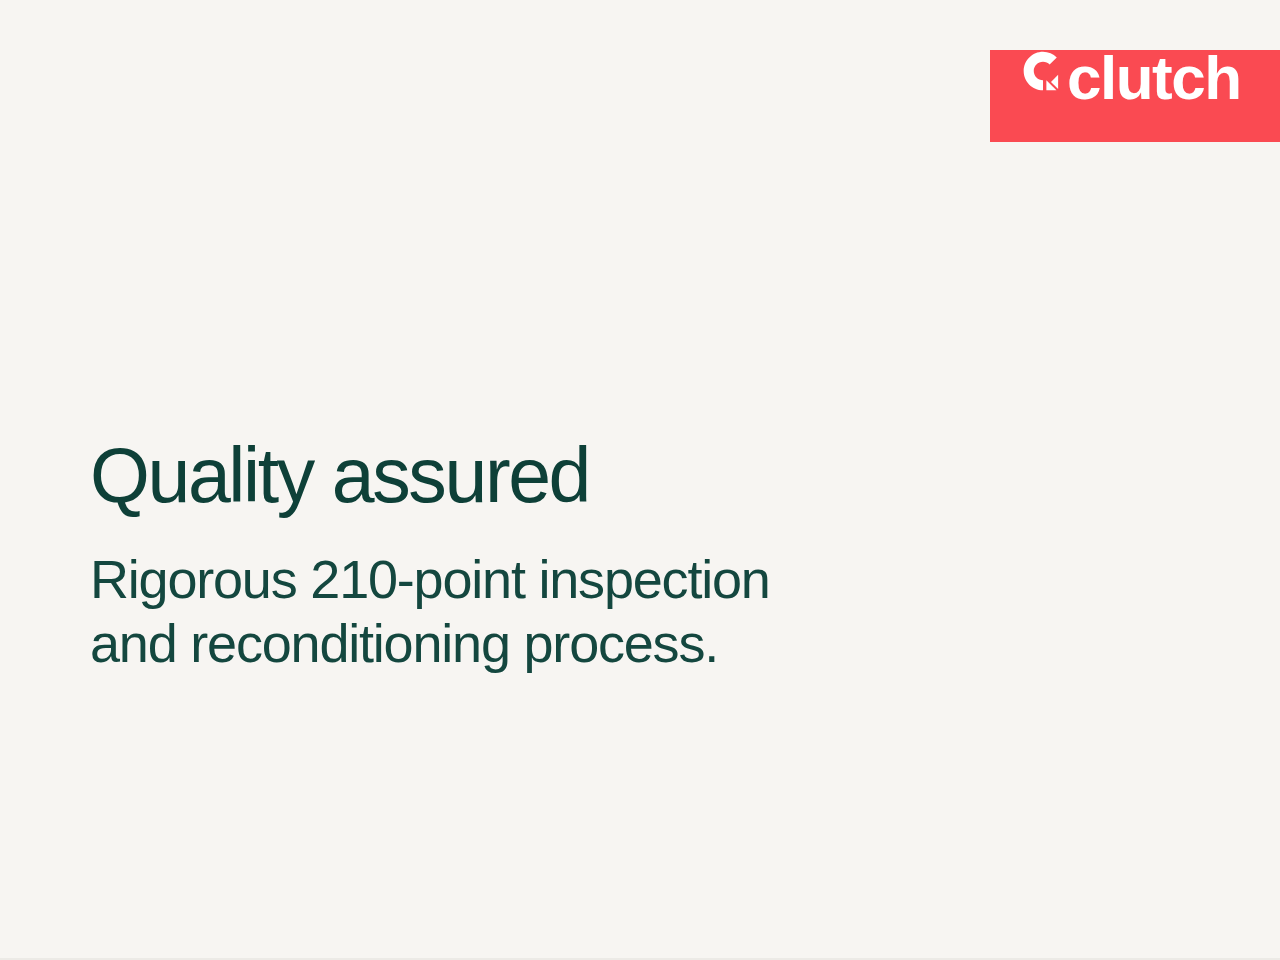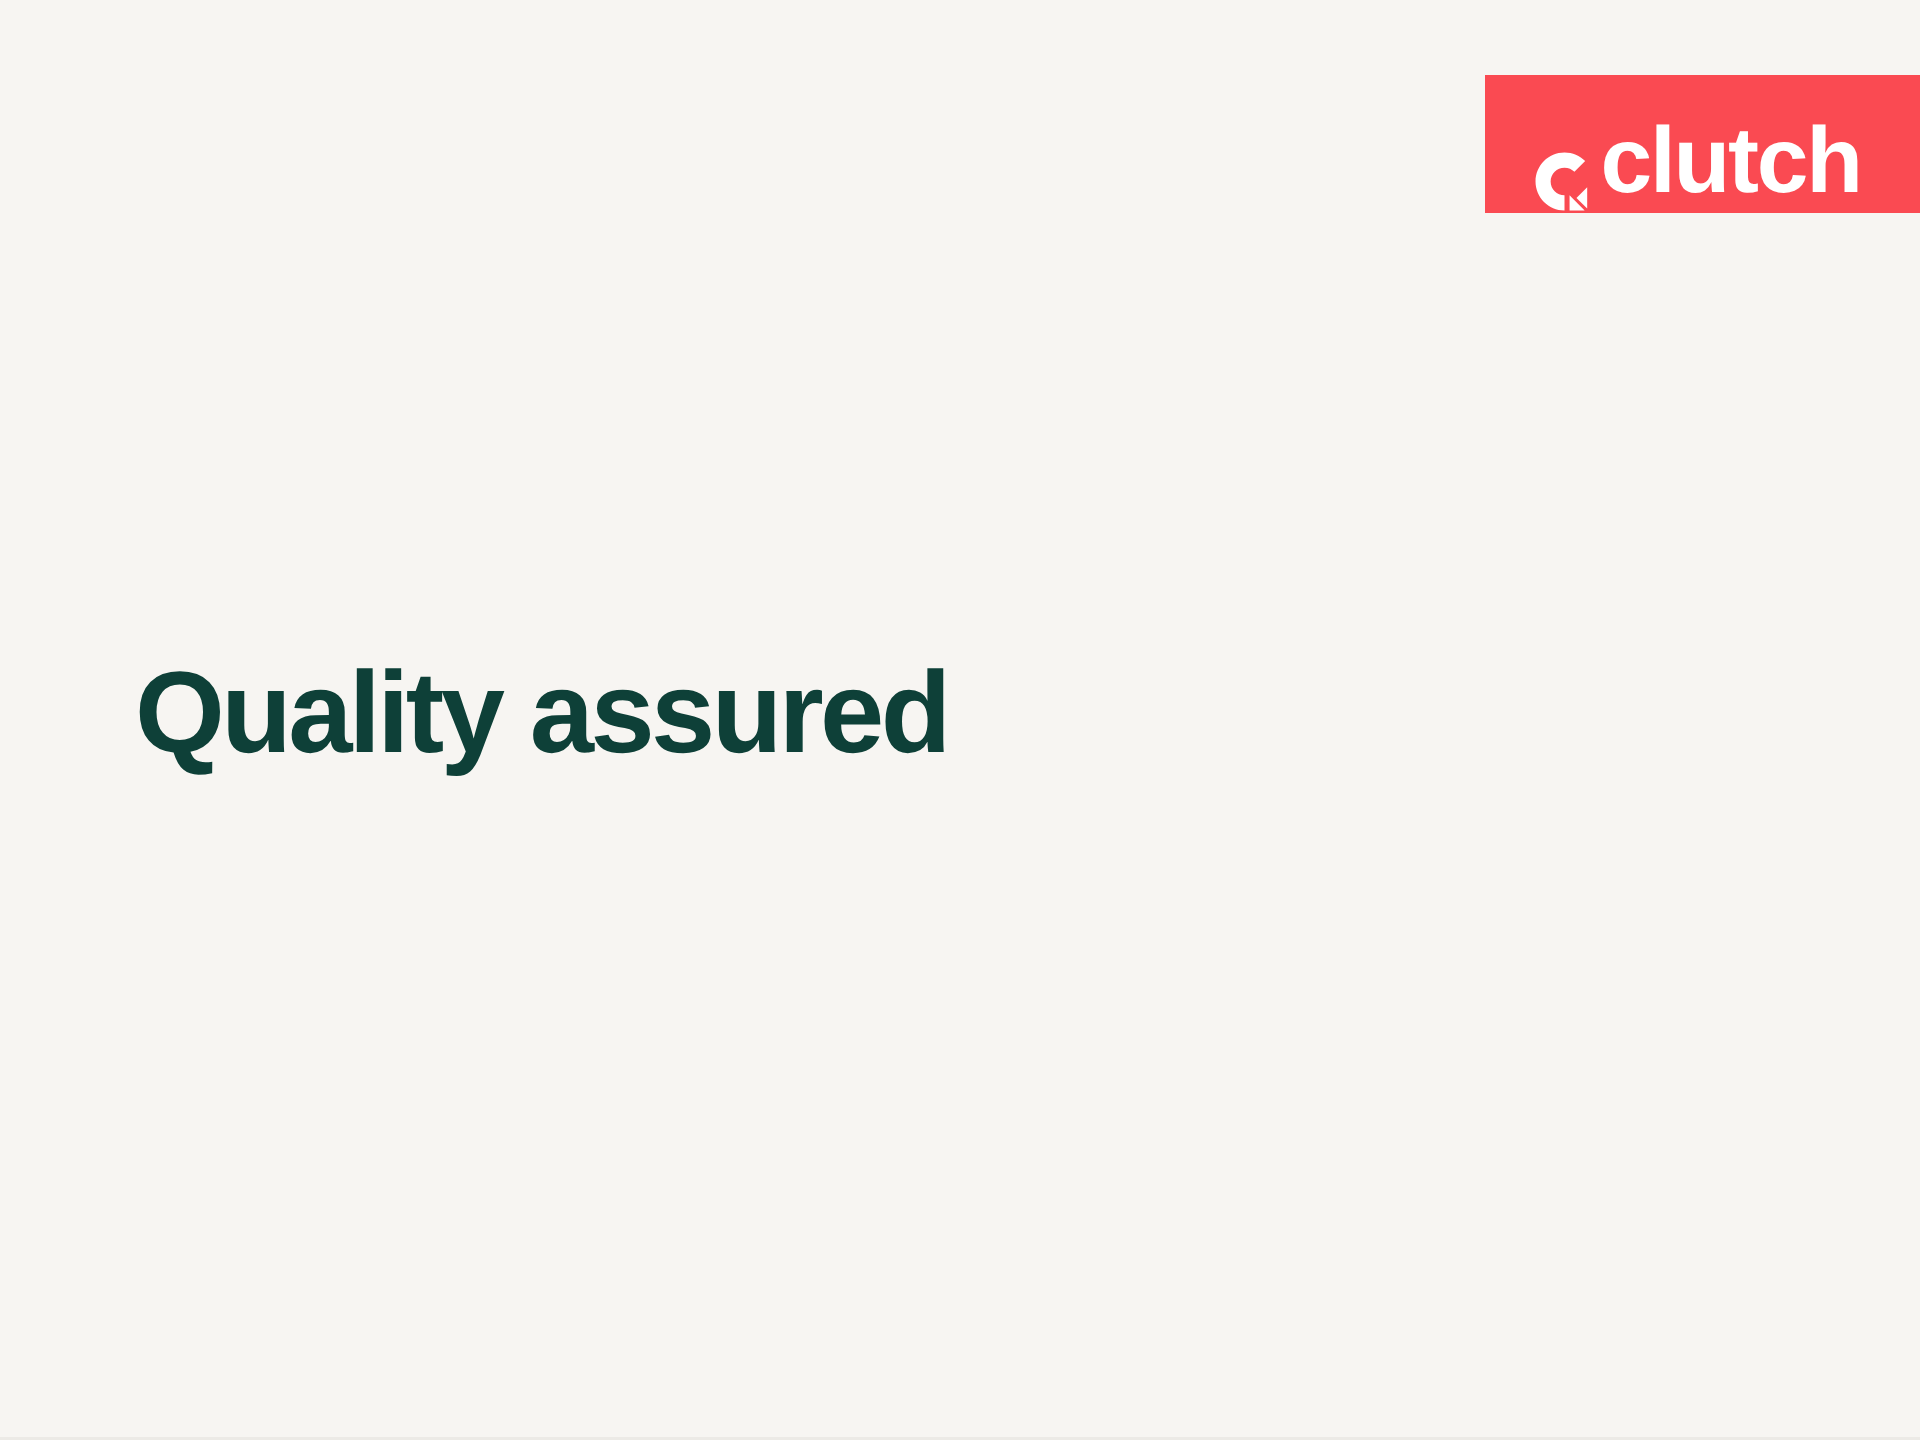--- a/index.html
+++ b/index.html
@@ -24,21 +24,21 @@
 
   
   #brand-logo {
     position: absolute;
     left: 990px;
     top: 50px;
     width: 290px;
     height: 92px;
     background: #fa4a52;
     display: flex;
-    align-items: flex-end;
+    align-items: flex-start;
     justify-content: flex-start;
     padding-left: 32px;
     box-sizing: border-box;
   }
   #brand-mark-icon {
     display: block;
     width: 42px;
     height: 42px;
     flex: 0 0 auto;
     margin-right: 3px;
@@ -65,21 +65,21 @@
     letter-spacing: -0.9px;
     color: #103f39;
     white-space: nowrap;
   }
 
   #headline {
     position: absolute;
     left: 90px;
     top: 437px;
     font-size: 77px;
-    font-weight: 700;
+    font-weight: 400;
     line-height: 1.0;
     letter-spacing: -2.4px;
     color: #0e4038;
     white-space: nowrap;
   }
 
   #subheadline {
     position: absolute;
     left: 90px;
     top: 547px;
@@ -113,16 +113,20 @@
       <path fill="#ffffff" d="M50 4 C24.6 4 4 24.6 4 50 C4 75.4 24.6 96 50 96 L50 96 L50 72 C37.8 72 28 62.2 28 50 C28 37.8 37.8 28 50 28 C56.2 28 61.8 30.5 65.8 34.6 L82.8 17.6 C74.4 9.2 62.8 4 50 4 Z"></path>
       <path fill="#ffffff" d="M58 96 L58 72 L82 96 Z"></path>
       <path fill="#ffffff" d="M86 93 L69 76 L86 59 Z"></path>
     </svg>
     <span id="brand-wordmark">clutch</span>
   </div>
 
 
   <div id="headline">Quality assured</div>
 
+  <div id="subheadline">
+    <span class="sub-line">Rigorous 210-point inspection</span>
+    <span class="sub-line">and reconditioning process.</span>
+  </div>
 
   <div id="bottom-rule"></div>
 
 </div>
 
 </body></html>

